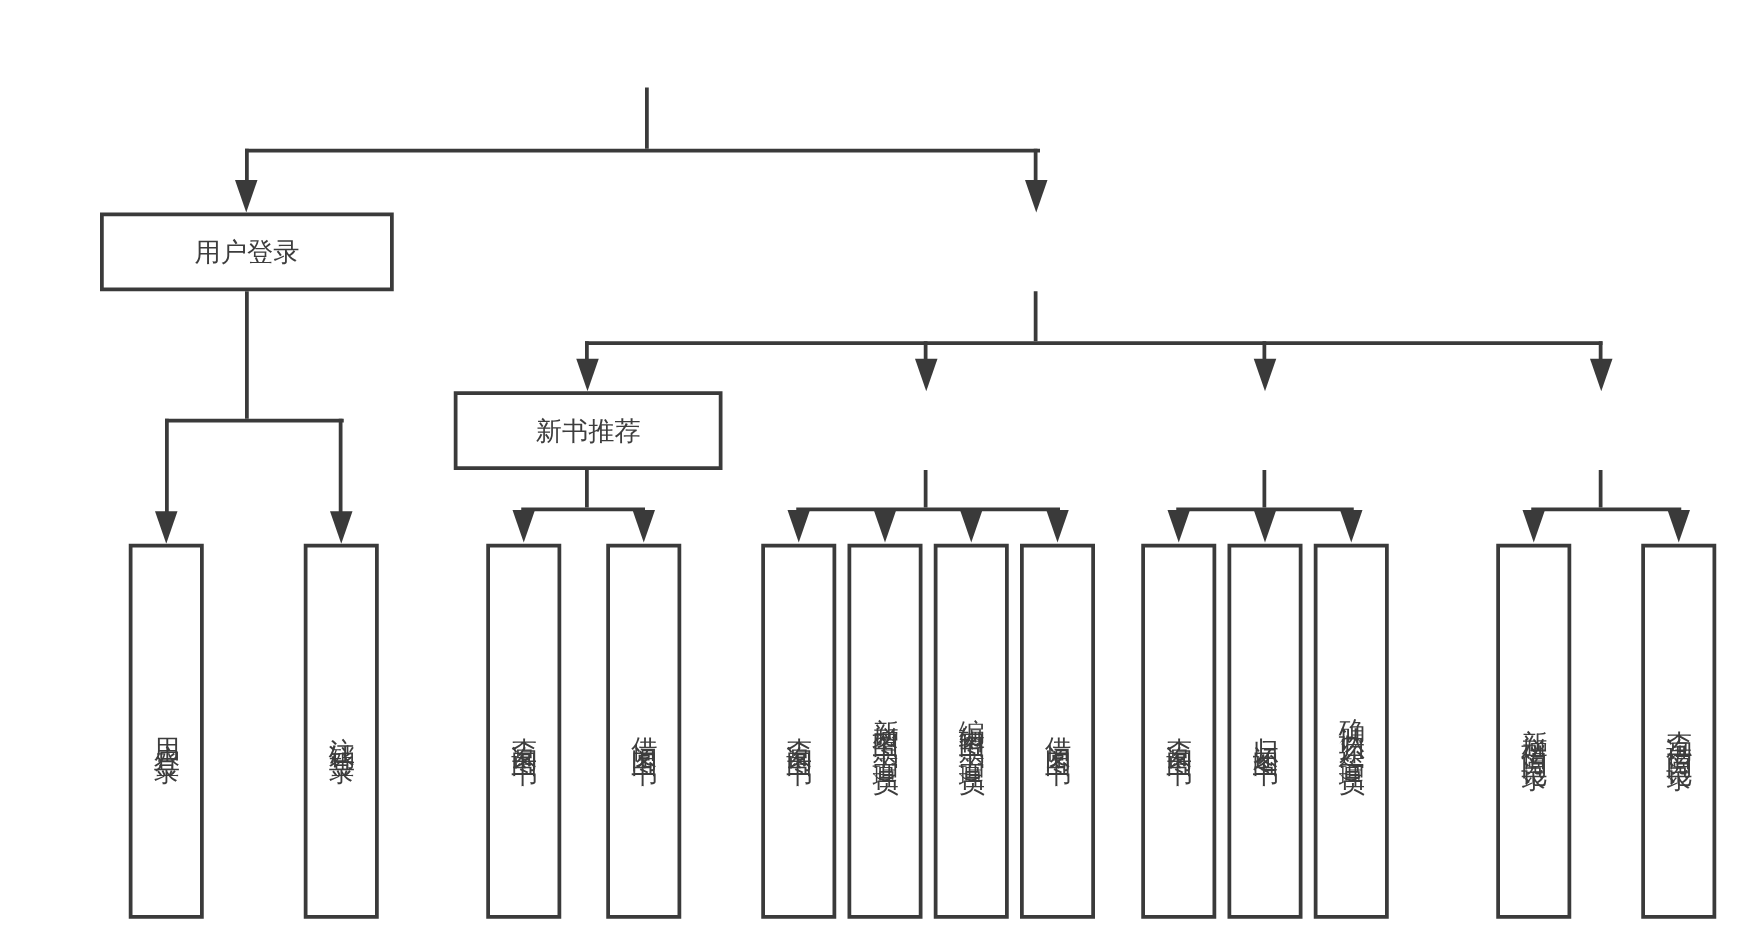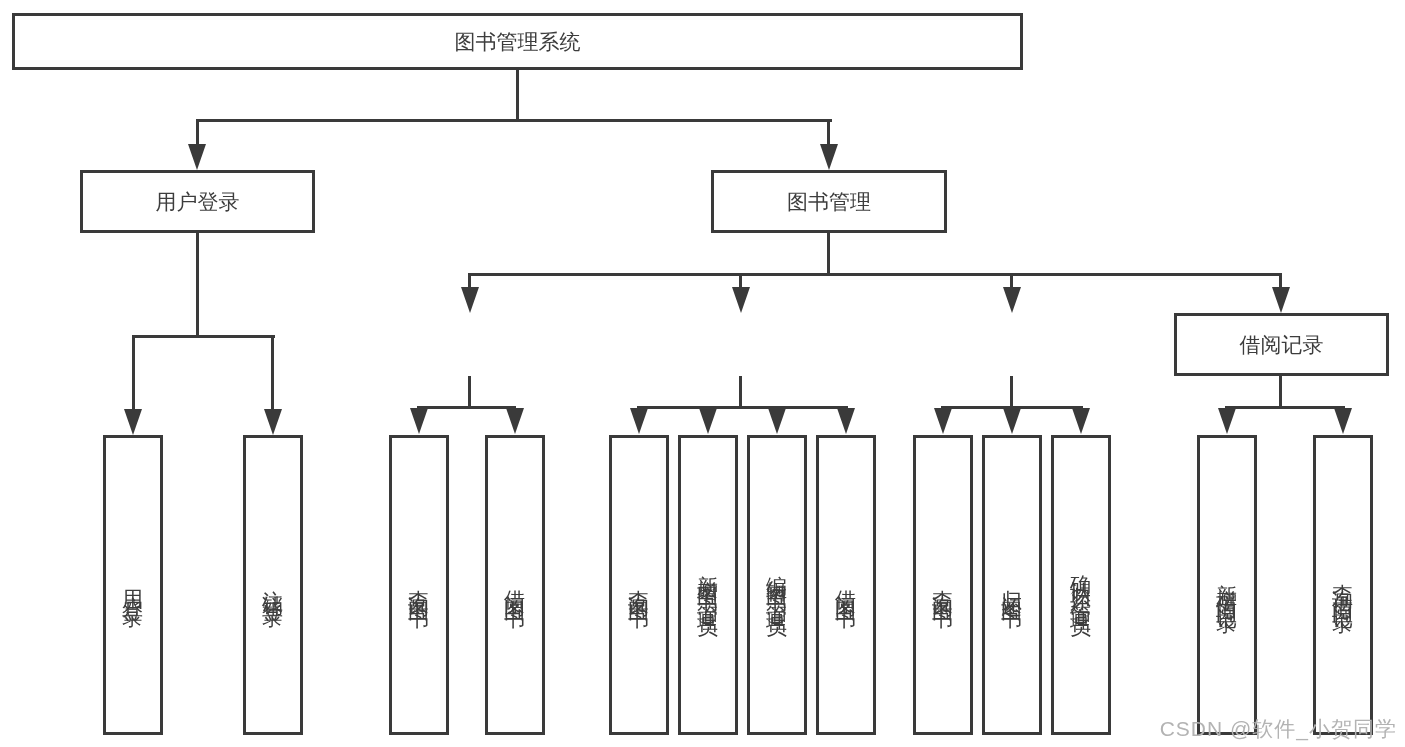--- a/index.html
+++ b/index.html
@@ -26,58 +26,52 @@
   .watermark{
     position:absolute;right:8px;bottom:4px;z-index:10;
     font-size:21px;color:#b3b3b3;letter-spacing:1px;
   }
 </style>
 </head>
 <body>
 
 <div class="canvas">
 
-  <div class="node" style="left:12px;top:13px;width:1011px;height:57px">
-    <span>图书管理系统</span>
-  </div>
 
   <div class="vl" style="left:516px;top:70px;height:49px"></div>
   <div class="hl" style="left:196px;top:119px;width:636px"></div>
   <div class="vl" style="left:196px;top:119px;height:27px"></div>
   <div class="tri" style="left:188px;top:144px"></div>
   <div class="vl" style="left:827px;top:119px;height:27px"></div>
   <div class="tri" style="left:820px;top:144px"></div>
 
   <div class="node" style="left:80px;top:170px;width:235px;height:63px">
     <span>用户登录</span>
-  </div>
-  <div class="node" style="left:711px;top:170px;width:236px;height:63px">
-    <span>图书管理</span>
   </div>
 
   <div class="vl" style="left:196px;top:233px;height:102px"></div>
   <div class="hl" style="left:132px;top:335px;width:143px"></div>
   <div class="vl" style="left:132px;top:335px;height:76px"></div>
   <div class="tri" style="left:124px;top:409px"></div>
   <div class="vl" style="left:271px;top:335px;height:76px"></div>
   <div class="tri" style="left:264px;top:409px"></div>
 
   <div class="vl" style="left:827px;top:233px;height:40px"></div>
   <div class="hl" style="left:468px;top:273px;width:814px"></div>
   <div class="vl" style="left:468px;top:273px;height:16px"></div>
   <div class="tri" style="left:461px;top:287px"></div>
   <div class="vl" style="left:739px;top:273px;height:16px"></div>
   <div class="tri" style="left:732px;top:287px"></div>
   <div class="vl" style="left:1010px;top:273px;height:16px"></div>
   <div class="tri" style="left:1003px;top:287px"></div>
   <div class="vl" style="left:1279px;top:273px;height:16px"></div>
   <div class="tri" style="left:1272px;top:287px"></div>
 
-  <div class="node" style="left:1174px;top:313px;width:215px;height:63px">
-    <span>借阅记录</span>
+  <div class="node" style="left:363px;top:313px;width:215px;height:63px">
+    <span>新书推荐</span>
   </div>
 
   <div class="vl" style="left:468px;top:376px;height:30px"></div>
   <div class="vl" style="left:739px;top:376px;height:30px"></div>
   <div class="vl" style="left:1010px;top:376px;height:30px"></div>
   <div class="vl" style="left:1279px;top:376px;height:30px"></div>
 
   <div class="hl" style="left:417px;top:406px;width:99px"></div>
   <div class="tri" style="left:410px;top:408px"></div>
   <div class="tri" style="left:506px;top:408px"></div>
@@ -134,15 +128,14 @@
     <span>确认归还（管理员）</span>
   </div>
 
   <div class="node vnode" style="left:1197px;top:435px;width:60px;height:300px">
     <span>新增借阅记录</span>
   </div>
   <div class="node vnode" style="left:1313px;top:435px;width:60px;height:300px">
     <span>查询借阅记录</span>
   </div>
 
-  <div class="watermark">CSDN @软件_小贺同学</div>
 
 </div>
 
 </body></html>

